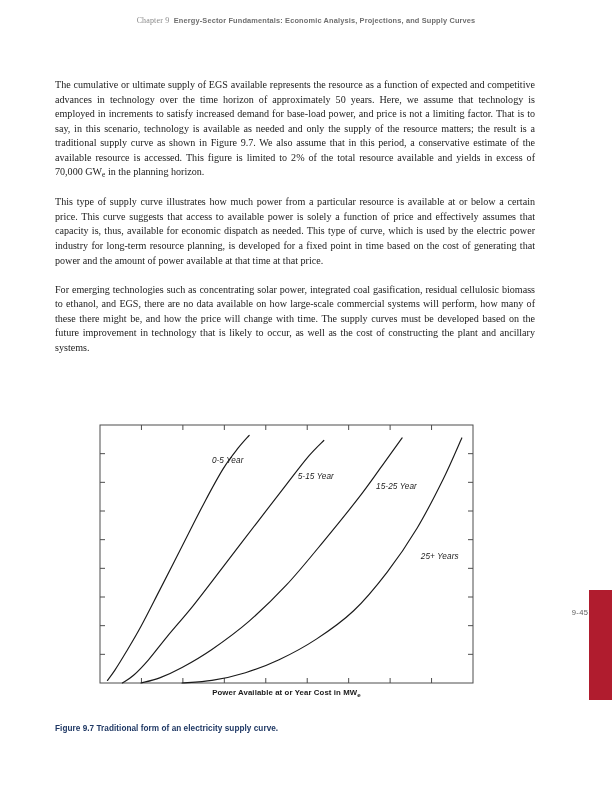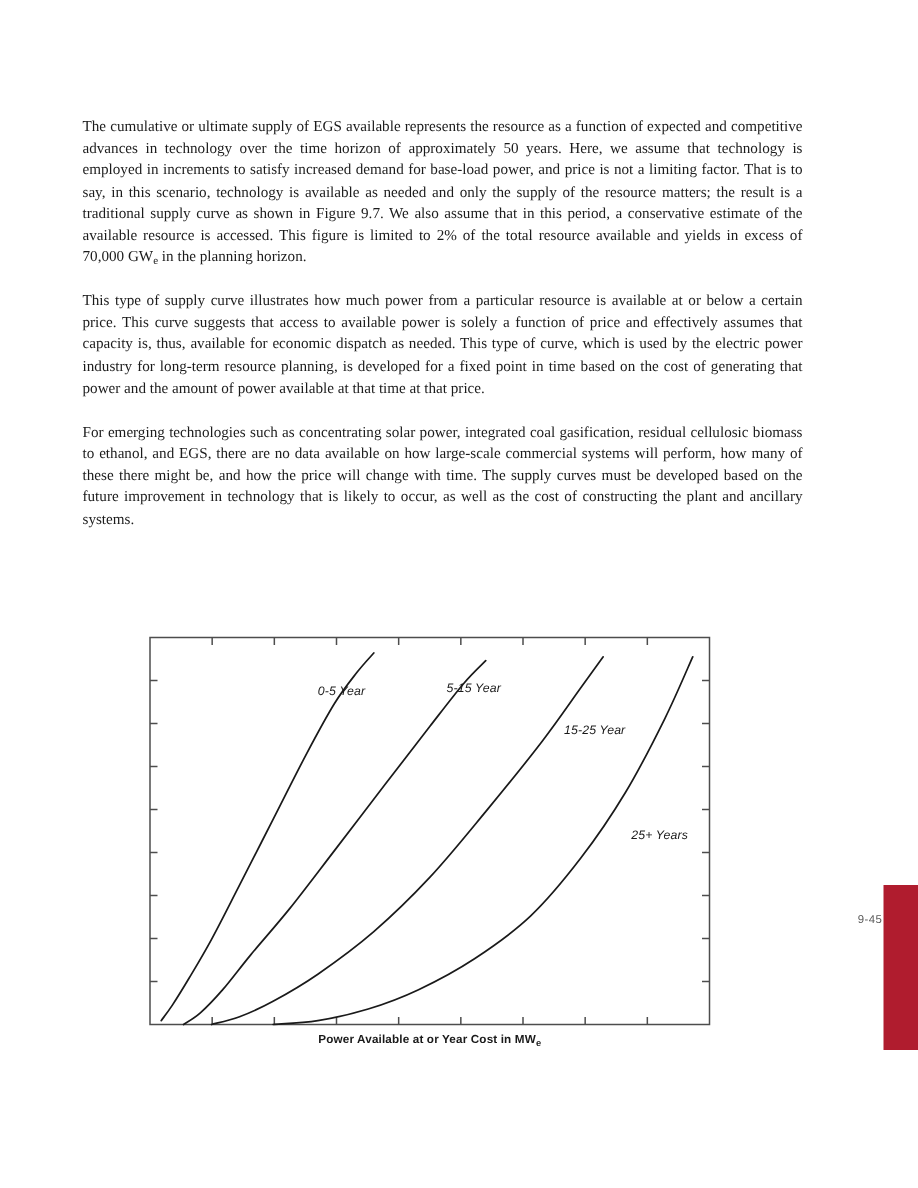--- a/index.html
+++ b/index.html
@@ -174,20 +174,23 @@
     top: 590px;
     width: 23px;
     height: 110px;
   }
 </style>
 </head>
 <body>
 
 <div class="page">
 
+  <div class="running-header">
+    <span class="chap">Chapter 9</span>&nbsp;&nbsp;<span class="title">Energy-Sector Fundamentals: Economic Analysis, Projections, and Supply Curves</span>
+  </div>
 
   <div class="body-col">
     <p class="para"><span>The cumulative or ultimate supply of EGS available represents the resource as a function of expected and competitive advances in technology over the time horizon of approximately 50 years. Here, we assume that technology is employed in increments to satisfy increased demand for base-load power, and price is not a limiting factor. That is to say, in this scenario, technology is available as needed and only the supply of the resource matters; the result is a traditional supply curve as shown in Figure 9.7. We also assume that in this period, a conservative estimate of the available resource is accessed. This figure is limited to 2% of the total resource available and yields in excess of 70,000 GW</span><sub>e</sub><span> in the planning horizon.</span></p>
     <p class="para">This type of supply curve illustrates how much power from a particular resource is available at or below a certain price. This curve suggests that access to available power is solely a function of price and effectively assumes that capacity is, thus, available for economic dispatch as needed. This type of curve, which is used by the electric power industry for long-term resource planning, is developed for a fixed point in time based on the cost of generating that power and the amount of power available at that time at that price.</p>
     <p class="para">For emerging technologies such as concentrating solar power, integrated coal gasification, residual cellulosic biomass to ethanol, and EGS, there are no data available on how large-scale commercial systems will perform, how many of these there might be, and how the price will change with time. The supply curves must be developed based on the future improvement in technology that is likely to occur, as well as the cost of constructing the plant and ancillary systems.</p>
   </div>
 
   <div class="figure">
 
     <div class="chart-wrap">
@@ -233,27 +236,28 @@
           </g>
         <g id="curve-group" fill="none" stroke="#1a1a1a" stroke-width="1.15" stroke-linecap="round">
             <path d="M 39.46 260.42 C 40.70 258.70, 43.81 254.83, 46.92 250.10 C 50.03 245.37, 53.76 239.35, 58.11 232.04 C 62.46 224.73, 67.44 216.56, 73.03 206.24 C 78.63 195.92, 84.84 183.45, 91.68 170.12 C 98.52 156.79, 106.60 140.88, 114.06 126.26 C 121.52 111.64, 129.60 95.30, 136.44 82.40 C 143.28 69.50, 149.50 57.89, 155.09 48.86 C 160.69 39.83, 165.66 33.81, 170.01 28.22 C 174.36 22.63, 179.34 17.47, 181.20 15.32"></path>
             <path d="M 54.38 263.00 C 56.24 261.71, 61.22 259.13, 65.57 255.26 C 69.92 251.39, 74.90 246.23, 80.49 239.78 C 86.09 233.33, 91.68 225.59, 99.14 216.56 C 106.60 207.53, 115.92 197.21, 125.25 185.60 C 134.57 173.99, 144.52 160.66, 155.09 146.90 C 165.66 133.14, 178.09 116.80, 188.66 103.04 C 199.23 89.28, 209.80 75.52, 218.50 64.34 C 227.20 53.16, 234.66 43.27, 240.88 35.96 C 247.10 28.65, 253.31 23.06, 255.80 20.48"></path>
             <path d="M 73.03 263.00 C 76.14 262.14, 84.84 260.42, 91.68 257.84 C 98.52 255.26, 105.36 252.25, 114.06 247.52 C 122.76 242.79, 132.71 237.20, 143.90 229.46 C 155.09 221.72, 168.77 211.83, 181.20 201.08 C 193.63 190.33, 206.07 178.29, 218.50 164.96 C 230.93 151.63, 243.37 136.15, 255.80 121.10 C 268.23 106.05, 282.53 88.42, 293.10 74.66 C 303.67 60.90, 312.37 48.00, 319.21 38.54 C 326.05 29.08, 331.64 21.34, 334.13 17.90"></path>
             <path d="M 114.06 263.00 C 119.03 262.57, 133.33 262.14, 143.90 260.42 C 154.47 258.70, 166.28 256.12, 177.47 252.68 C 188.66 249.24, 199.23 245.37, 211.04 239.78 C 222.85 234.19, 235.91 227.31, 248.34 219.14 C 260.77 210.97, 273.83 201.94, 285.64 190.76 C 297.45 179.58, 308.64 165.82, 319.21 152.06 C 329.78 138.30, 339.73 123.68, 349.05 108.20 C 358.38 92.72, 367.70 74.23, 375.16 59.18 C 382.62 44.13, 390.70 24.78, 393.81 17.90"></path>
           </g>
       </svg>
 
       <div class="curve-label" id="lbl0" style="left: 143.9px; top: 36px;">0-5 Year</div>
-      <div class="curve-label" id="lbl1" style="left: 229.7px; top: 34px;">5-15 Year</div>
+      <div class="curve-label" id="lbl1" style="left: 229.7px; top: 52px;">5-15 Year</div>
       <div class="curve-label" id="lbl2" style="left: 308px; top: 61.8px;">15-25 Year</div>
       <div class="curve-label" id="lbl3" style="left: 352.8px; top: 132px;">25+ Years</div>
 
       <div class="x-axis-label"><span>Power Available at or Year Cost in MW</span><sub>e</sub></div>
 
     </div>
 
+    <div class="caption" style="color: rgb(31, 56, 100);">Figure 9.7 Traditional form of an electricity supply curve.</div>
   </div>
 
   <div class="folio">9-45</div>
 
   <div class="edge-tab" style="background: rgb(176, 28, 46);"></div>
 
 </div>
 
 </body></html>

